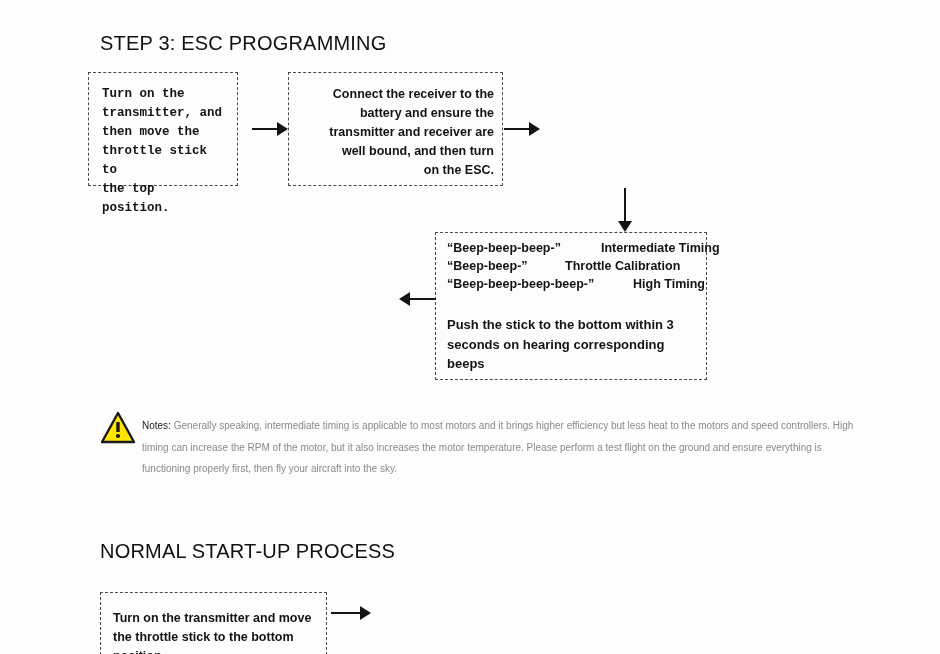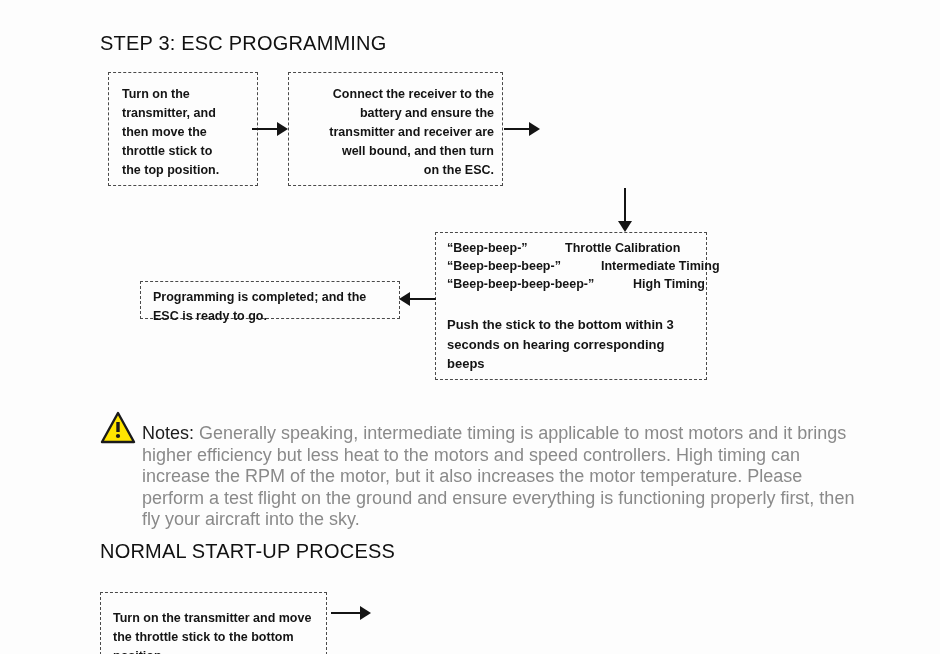--- a/index.html
+++ b/index.html
@@ -47,22 +47,23 @@
     line-height: 1.52;
     color: #141414;
   }
   .flow-box .box-text {
     display: block;
     white-space: pre-line;
   }
 
   
   #box-transmitter {
-    left: 108px; top: 72px; width: 150px; height: 114px;
+    left: 88px; top: 72px; width: 150px; height: 114px;
     padding: 12px 10px 0 13px;
+    font-family: Liberation Mono, monospace;
   }
   #box-receiver {
     left: 288px; top: 72px; width: 215px; height: 114px;
     padding: 12px 8px 0 12px;
     text-align: right;
   }
   #box-motor-beep {
     left: 540px; top: 72px; width: 168px; height: 114px;
     padding: 31px 10px 0 14px;
   }
@@ -191,21 +192,21 @@
     top: 6px;
     width: 36px;
     height: 33px;
   }
   .notes-text {
     position: absolute;
     left: 42px;
     top: 0;
     width: 716px;
     font-family: "Liberation Sans", sans-serif;
-    font-size: 18px;
+    font-size: 10px;
     line-height: 21.5px;
     color: #8a8a8a;
   }
   .notes-label {
     color: #1c1c1c;
     font-weight: 400;
   }
 </style>
 </head>
 <body>
@@ -241,44 +242,40 @@
   </div>
 
 
   <div class="arrow arrow-v" id="arrow-3">
     <span class="shaft"></span>
     <span class="head"></span>
   </div>
 
   <div class="flow-box" id="box-beep-legend">
     <div class="beep-list">
+      <span class="beep-row" id="beep-row-1">
+        <span class="beep-sound">“Beep-beep-beep-”</span><span class="beep-meaning">Intermediate Timing</span>
+      </span>
       <span class="beep-row" id="beep-row-0">
         <span class="beep-sound">“Beep-beep-”</span><span class="beep-meaning">Throttle Calibration</span>
-      </span>
-      <span class="beep-row" id="beep-row-1">
-        <span class="beep-sound">“Beep-beep-beep-”</span><span class="beep-meaning">Intermediate Timing</span>
       </span>
       <span class="beep-row" id="beep-row-2">
         <span class="beep-sound">“Beep-beep-beep-beep-”</span><span class="beep-meaning">High Timing</span>
       </span>
     </div>
     <div class="push-stick">Push the stick to the bottom within 3
 seconds on hearing corresponding
 beeps</div>
   </div>
 
   <div class="arrow arrow-h left" id="arrow-4">
     <span class="shaft"></span>
     <span class="head"></span>
   </div>
 
-  <div class="flow-box" id="box-programming-done">
-    <span class="box-text">Programming is completed; and the
-ESC is ready to go.</span>
-  </div>
 
   <div id="notes-block">
     <span id="warning-icon">
       <svg width="36" height="33" viewBox="0 0 36 33" xmlns="http://www.w3.org/2000/svg">
         <polygon points="18,2 34,31 2,31" fill="#ffe500" stroke="#1a1a1a" stroke-width="2.4" stroke-linejoin="round"></polygon>
         <rect x="16.3" y="11" width="3.4" height="10" fill="#1a1a1a"></rect>
         <circle cx="18" cy="25" r="2.1" fill="#1a1a1a"></circle>
       </svg>
     </span>
     <p class="notes-text">

